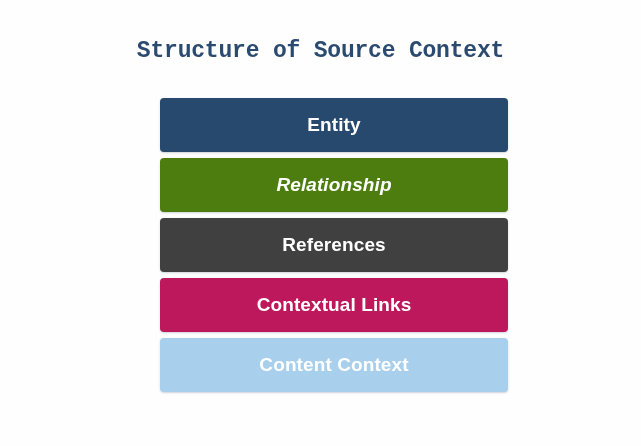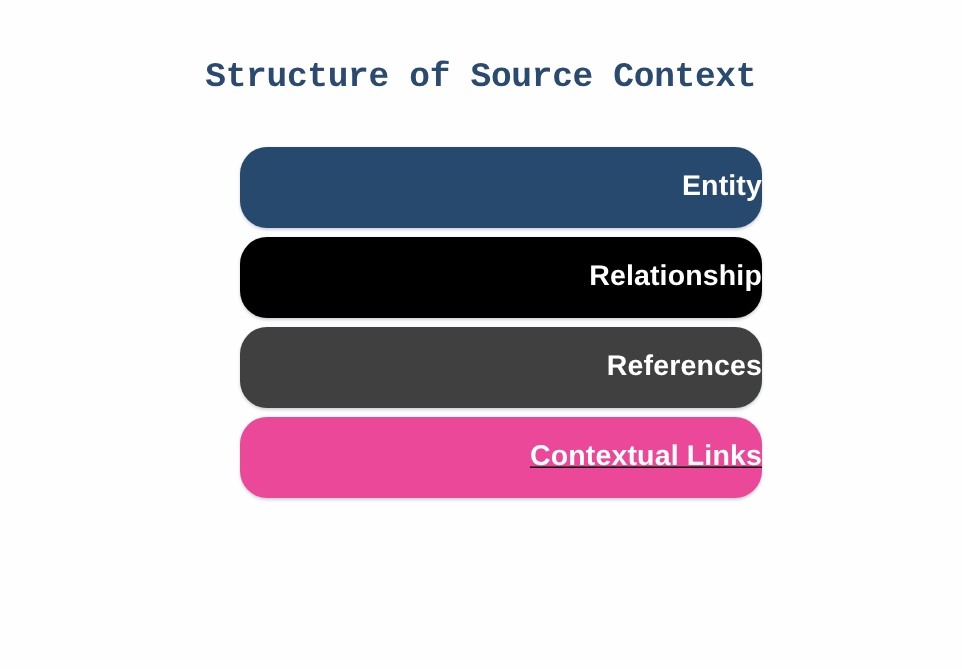--- a/index.html
+++ b/index.html
@@ -41,25 +41,25 @@
     position: absolute;
     left: 160px;
     top: 98px;
     width: 348px;
   }
 
   .bar {
     position: relative;
     width: 348px;
     height: 54px;
-    border-radius: 18px;
+    border-radius: 4px;
     margin-bottom: 6px;
     display: flex;
     align-items: center;
-    justify-content: flex-end;
+    justify-content: center;
     box-shadow: 0 1px 2px rgba(40, 60, 85, 0.22);
     box-sizing: border-box;
   }
 
   .bar:last-child {
     margin-bottom: 0;
   }
 
   .bar-label {
     color: #ffffff;
@@ -78,27 +78,30 @@
 <div class="canvas">
 
   <div class="chart-title">Structure of Source Context</div>
 
   <div class="bars">
 
     <div class="bar" style="background:#27496d;">
       <span class="bar-label">Entity</span>
     </div>
 
-    <div class="bar" style="background:#000000;">
+    <div class="bar" style="background:#4d7c0f;font-style:italic;">
       <span class="bar-label">Relationship</span>
     </div>
 
     <div class="bar" style="background:#404040;">
       <span class="bar-label">References</span>
     </div>
 
-    <div class="bar" style="background:#ec4899;text-decoration:underline;">
+    <div class="bar" style="background:#be185d;">
       <span class="bar-label">Contextual Links</span>
     </div>
 
+    <div class="bar" style="background:#a8cfeb;">
+      <span class="bar-label">Content Context</span>
+    </div>
 
   </div>
 </div>
 
 </body></html>

